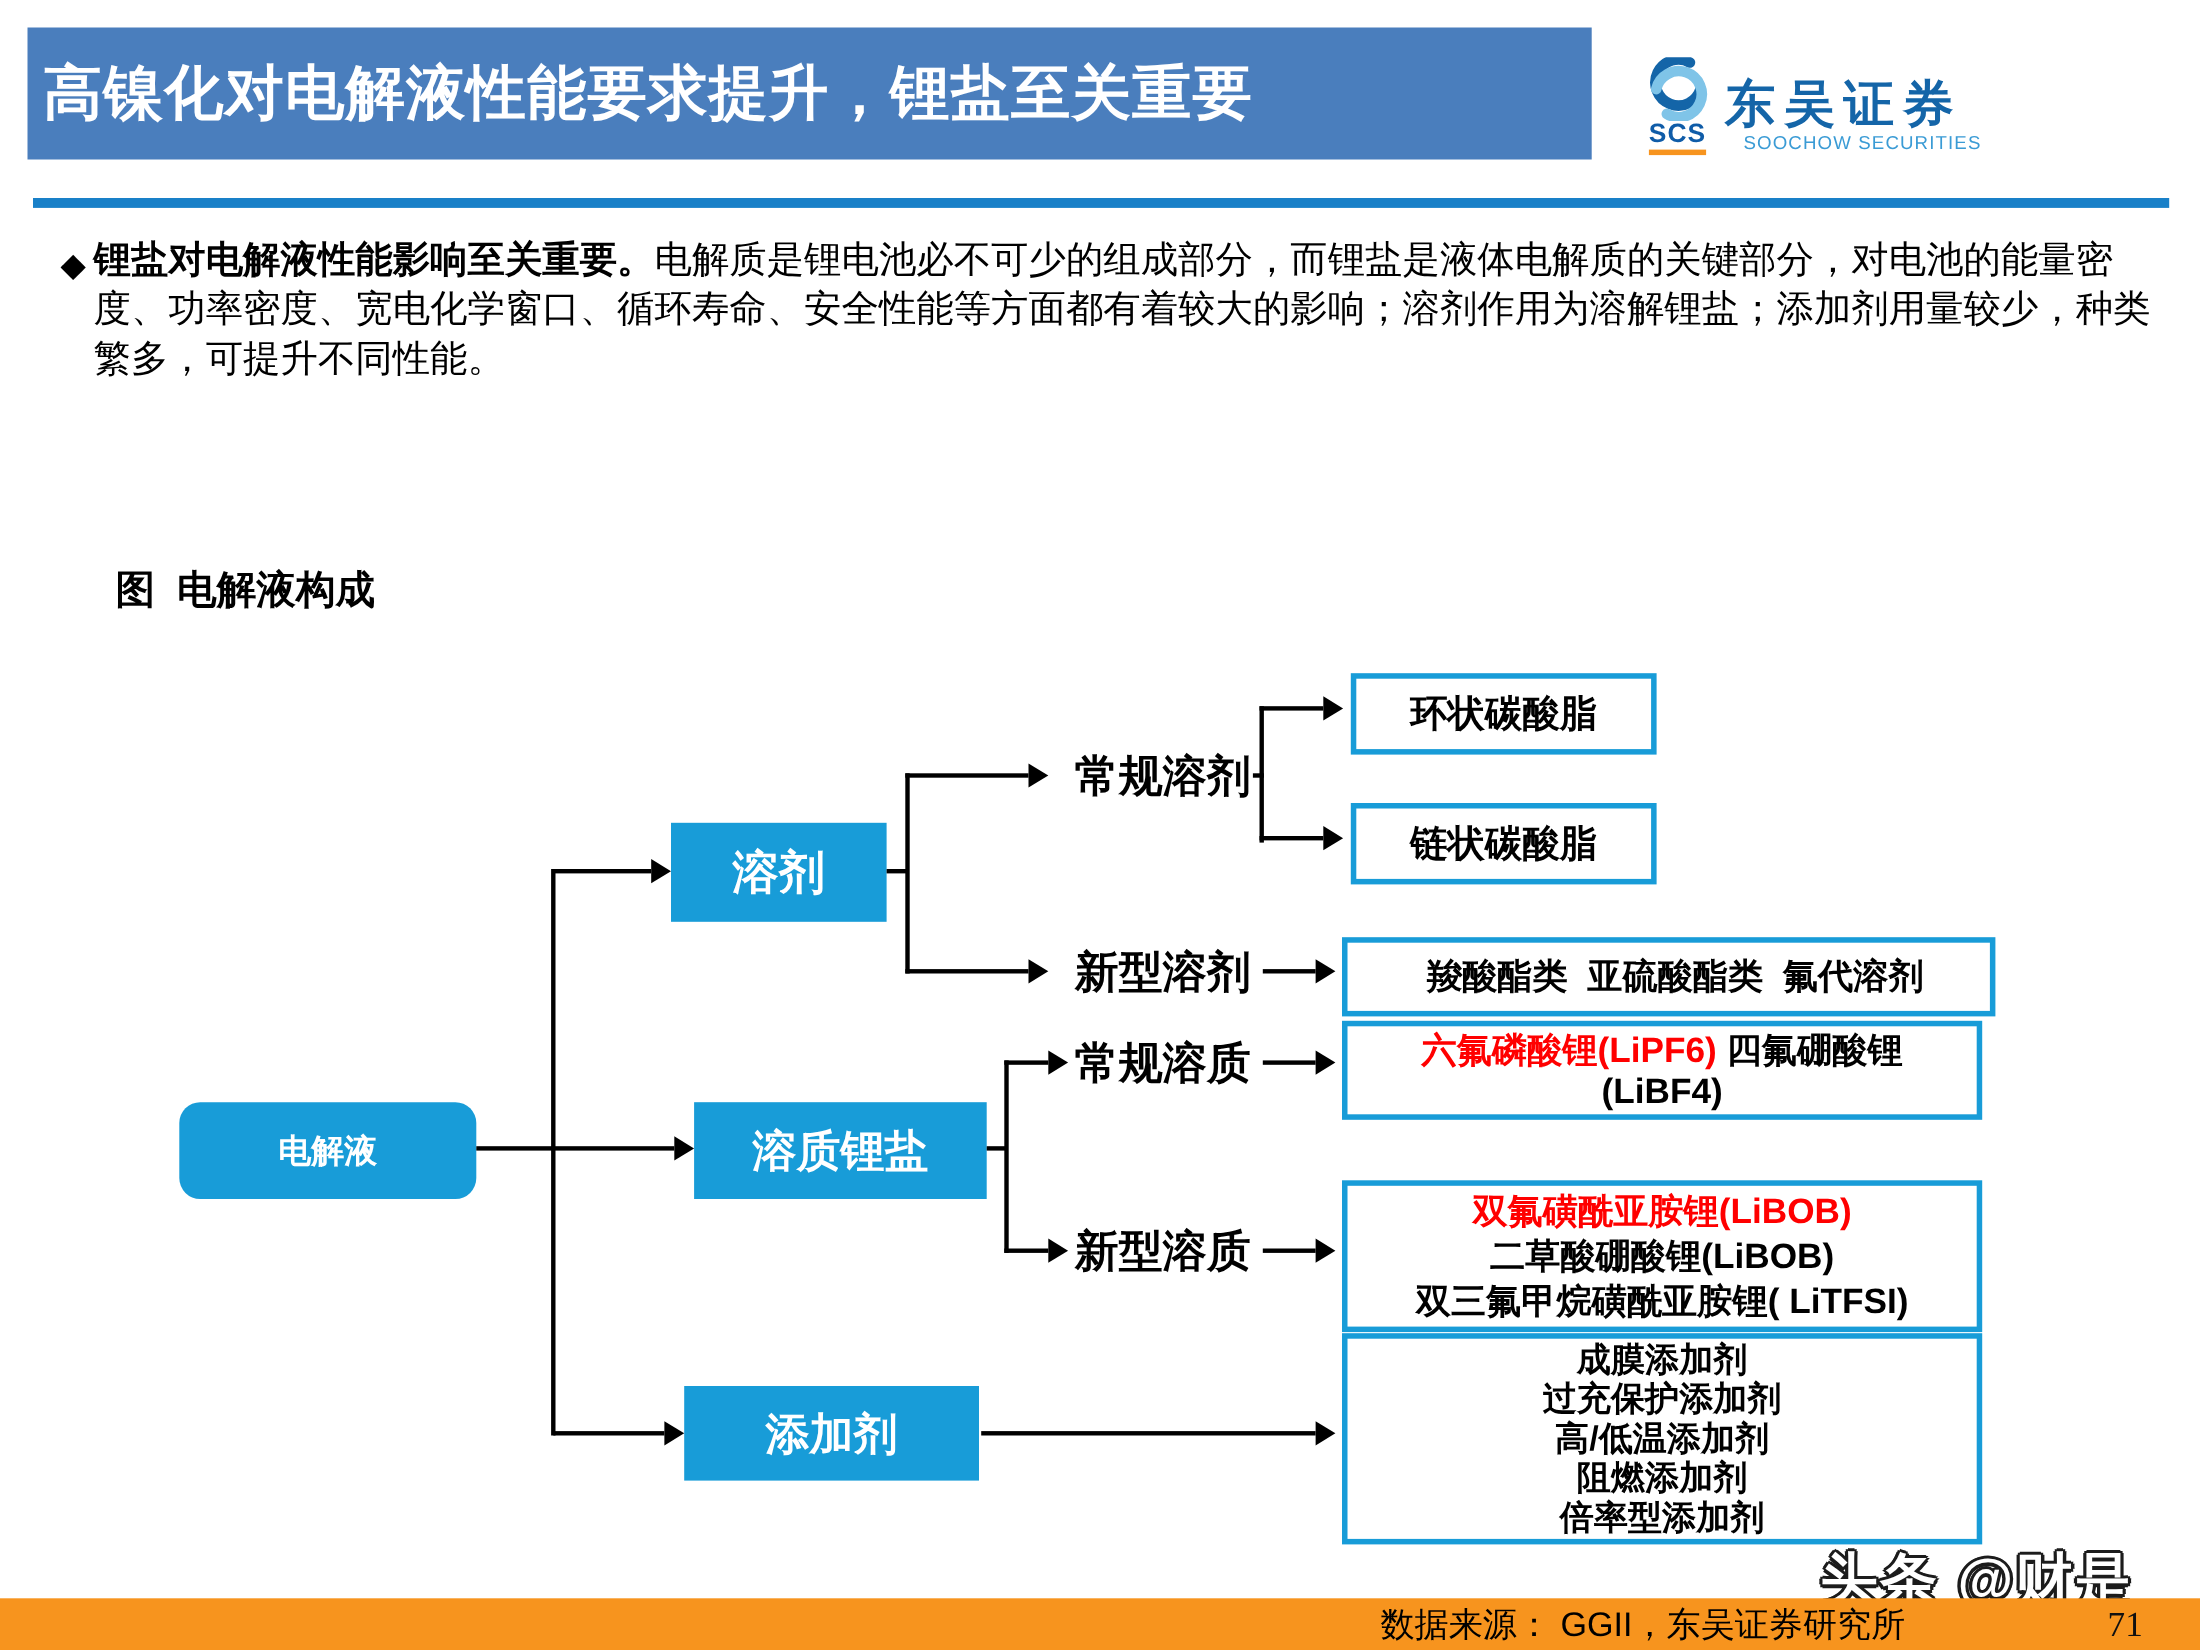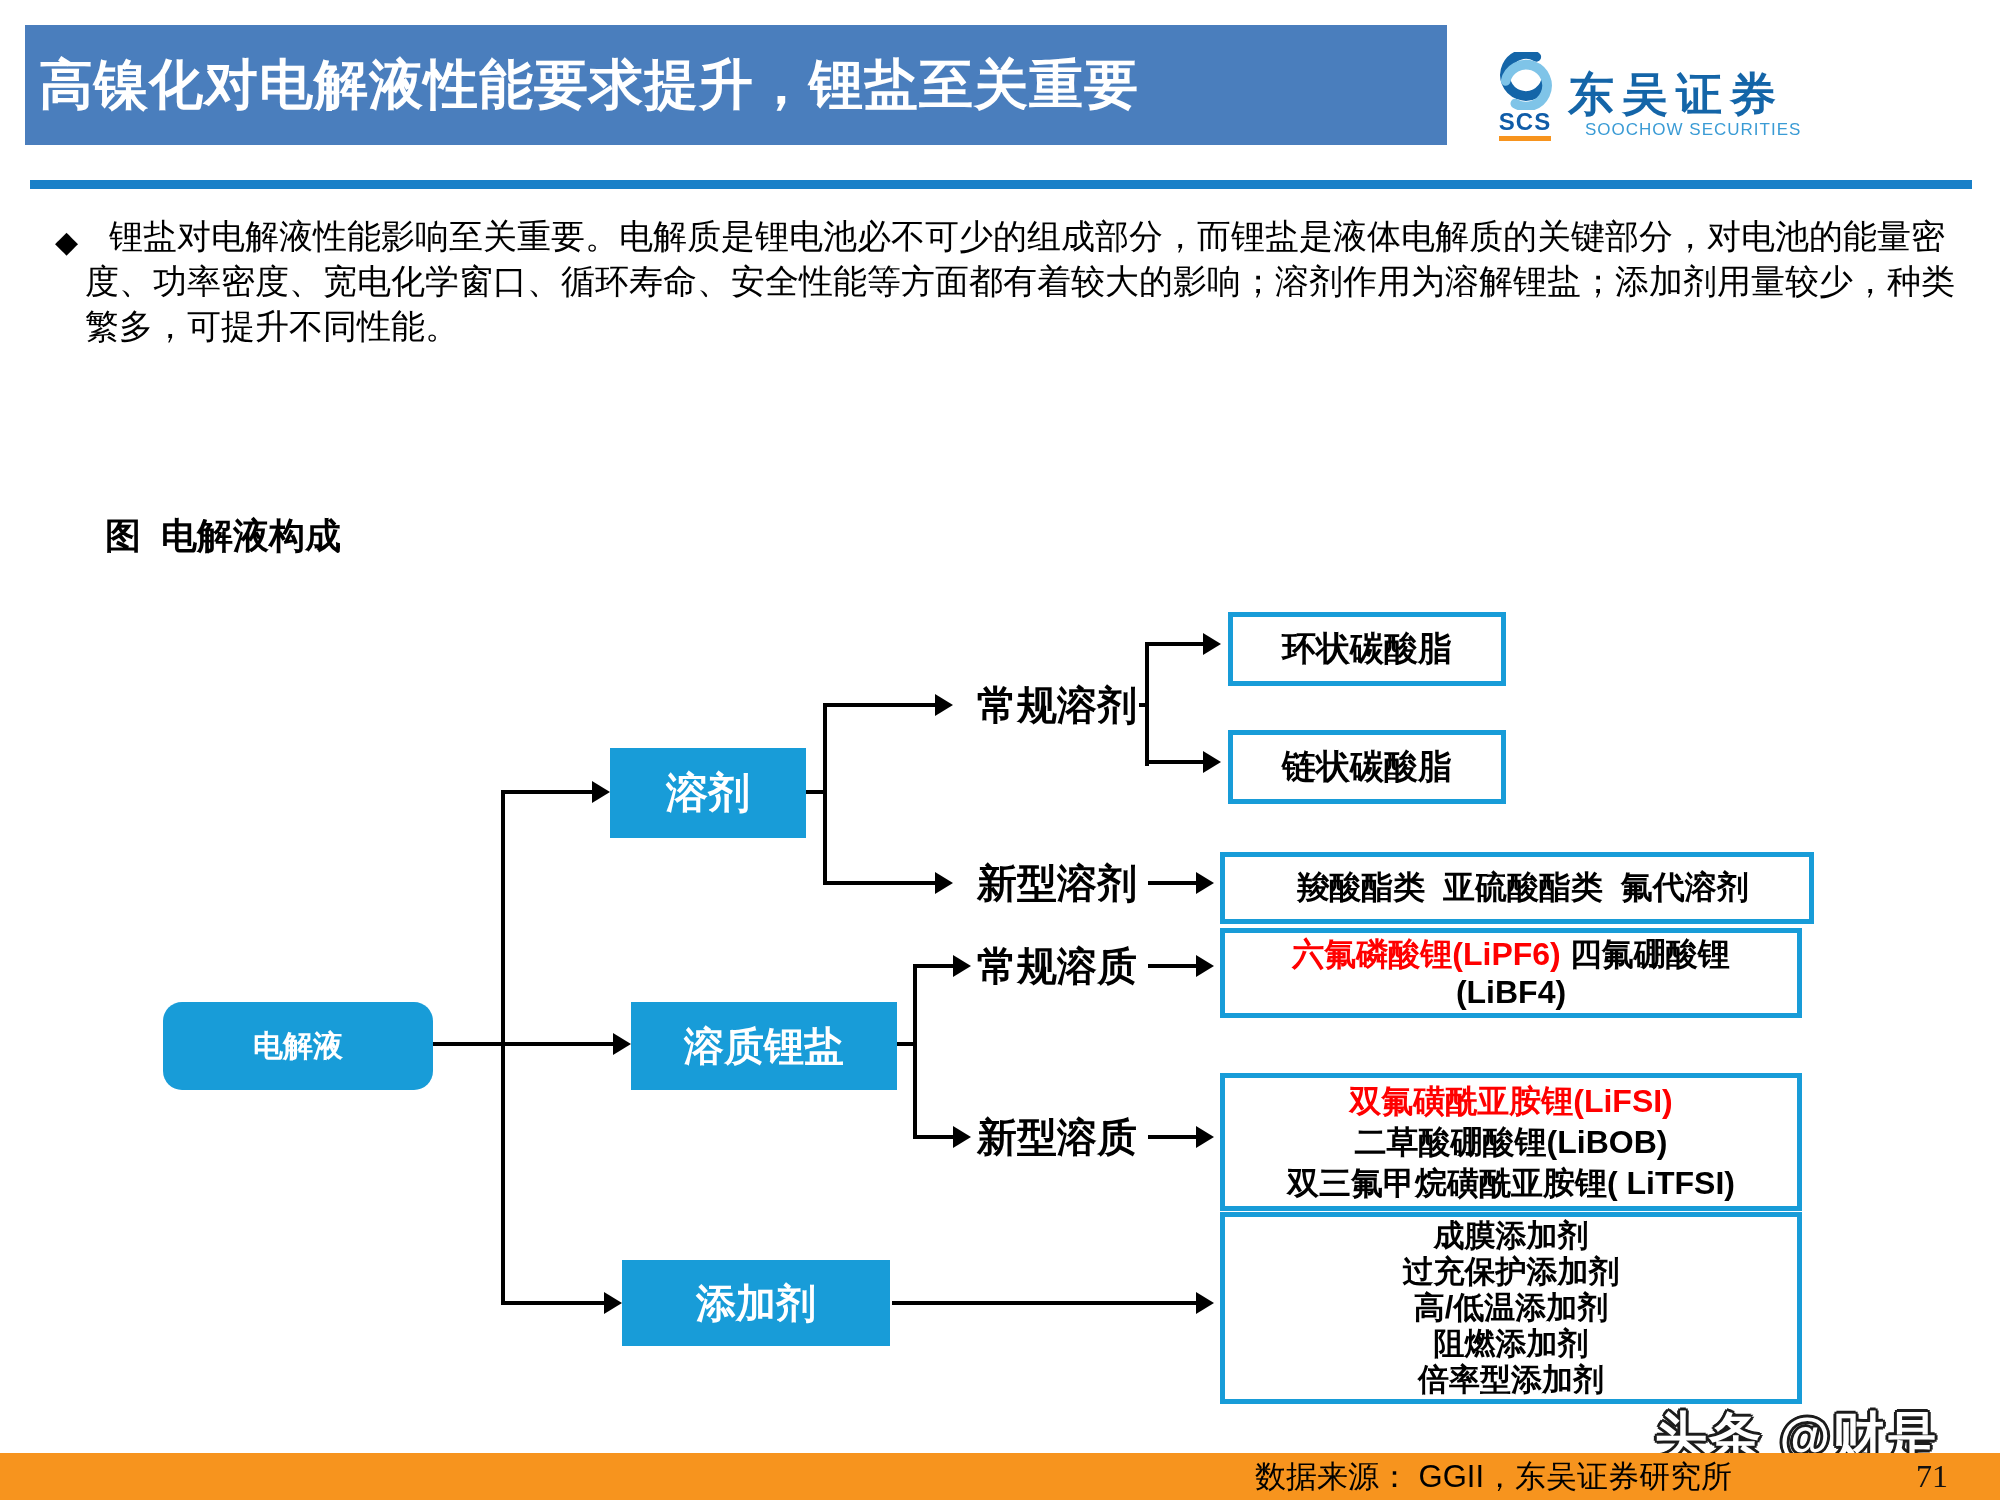--- a/index.html
+++ b/index.html
@@ -14,21 +14,21 @@
   .logo{position:absolute;left:1492px;top:52px;display:flex;align-items:flex-end;}
   .logo-left{display:flex;flex-direction:column;align-items:center;margin-right:10px;}
   .logo-scs{font-size:24px;font-weight:bold;color:#0F5CA8;letter-spacing:1px;line-height:24px;}
   .logo-scs-bar{width:52px;height:5px;background:#F7941E;margin-top:2px;}
   .logo-cn{font-size:46px;font-weight:bold;color:#1465A8;letter-spacing:8px;line-height:50px;white-space:nowrap;}
   .logo-en{font-size:17px;color:#3A9BD5;letter-spacing:1px;line-height:22px;white-space:nowrap;margin-left:17px;}
   
   .intro{position:absolute;left:55px;top:214px;width:1905px;font-size:34px;line-height:45px;color:#000;}
   .intro-bullet{position:absolute;left:0;top:5px;font-size:30px;}
   .intro-text{display:block;margin-left:30px;}
-  .intro-lead{font-weight:normal;margin-left:24px;}
+  .intro-lead{font-weight:bold;}
   
   .fig-caption{position:absolute;left:105px;top:512px;font-size:36px;font-weight:bold;color:#000;white-space:pre;}
   
   .bluebox{position:absolute;background:#189CD8;color:#fff;font-weight:bold;
            display:flex;align-items:center;justify-content:center;white-space:nowrap;}
   .outbox{position:absolute;background:#fff;border:5px solid #189CD8;color:#000;font-weight:bold;
           display:flex;flex-direction:column;align-items:center;justify-content:center;text-align:center;}
   .blabel{position:absolute;font-size:40px;font-weight:bold;color:#000;width:164px;height:46px;
           display:flex;align-items:center;justify-content:center;white-space:nowrap;}
   .ln{position:absolute;background:#000;}
@@ -89,21 +89,21 @@
   <div class="outbox" style="left:1228px;top:612px;width:268px;height:64px;font-size:34px;">环状碳酸脂</div>
   <div class="outbox" style="left:1228px;top:730px;width:268px;height:64px;font-size:34px;">链状碳酸脂</div>
   <div class="outbox pre" style="left:1220px;top:852px;width:572px;height:62px;font-size:32px;padding-left:12px;">羧酸酯类  亚硫酸酯类  氟代溶剂</div>
 
   <div class="outbox" style="left:1220px;top:928px;width:572px;height:80px;font-size:32px;line-height:38px;">
     <div class="pre"><span class="red">六氟磷酸锂(LiPF6)</span><span> 四氟硼酸锂</span></div>
     <div>(LiBF4)</div>
   </div>
 
   <div class="outbox" style="left:1220px;top:1073px;width:572px;height:128px;font-size:32px;line-height:41px;">
-    <div class="red">双氟磺酰亚胺锂(LiFSI)</div>
+    <div class="red">双氟磺酰亚胺锂(LiBOB)</div>
     <div>二草酸硼酸锂(LiBOB)</div>
     <div>双三氟甲烷磺酰亚胺锂( LiTFSI)</div>
   </div>
 
   <div class="outbox" style="left:1220px;top:1212px;width:572px;height:182px;font-size:31px;line-height:36px;">
     <div>成膜添加剂</div>
     <div>过充保护添加剂</div>
     <div>高/低温添加剂</div>
     <div>阻燃添加剂</div>
     <div>倍率型添加剂</div>

